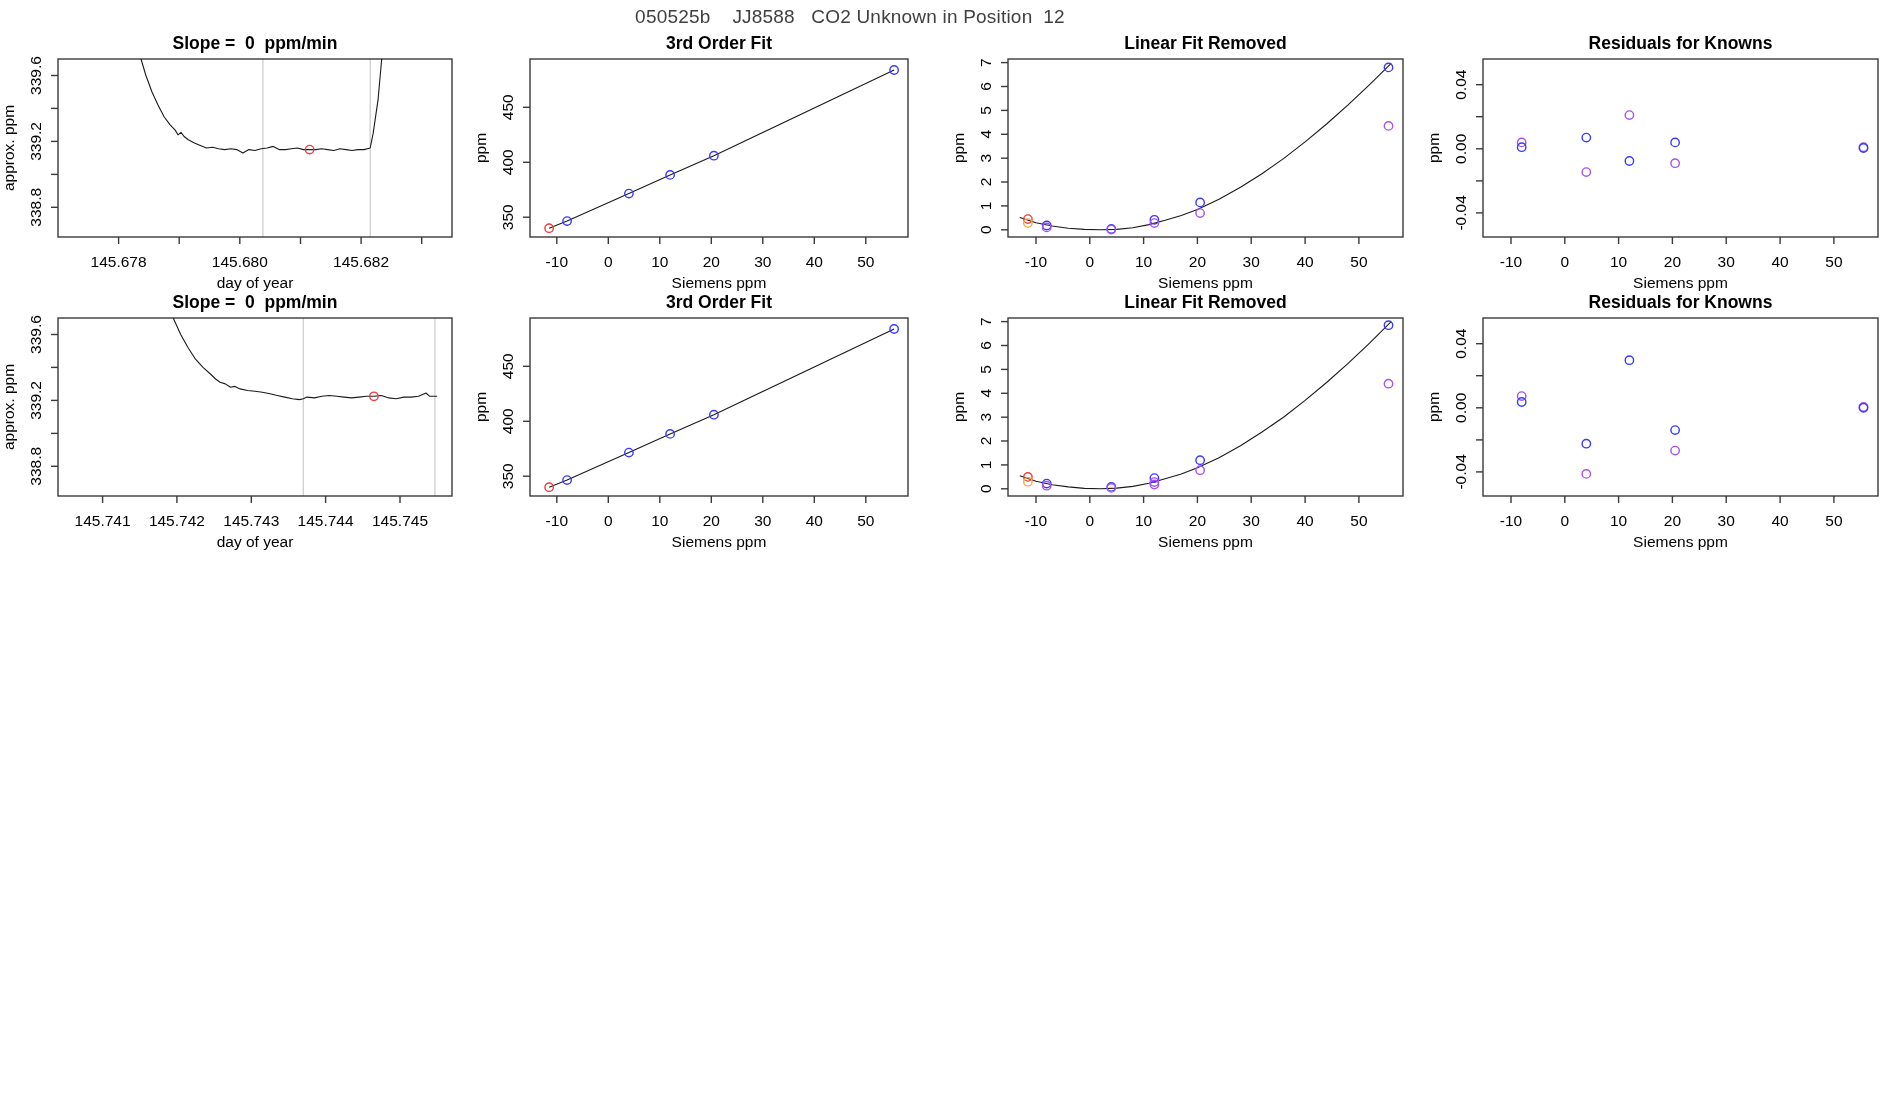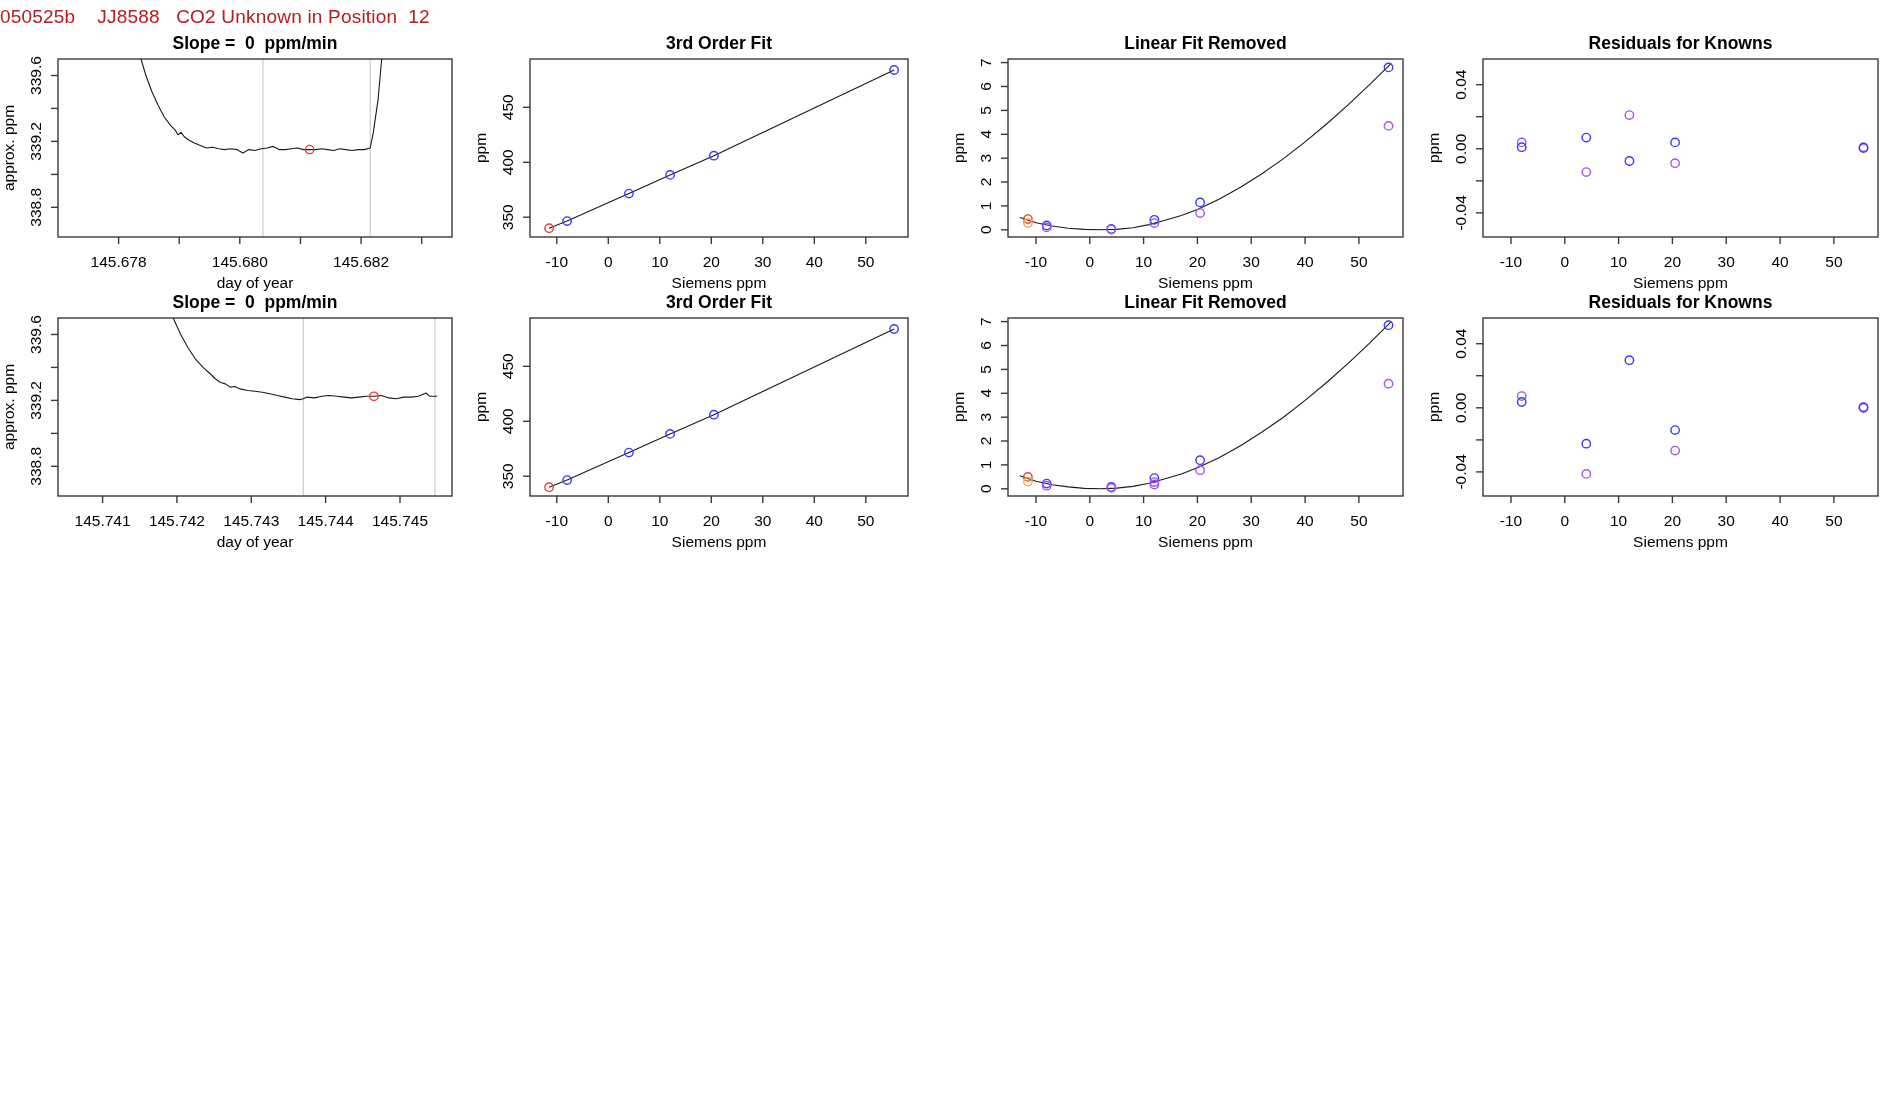--- a/index.html
+++ b/index.html
@@ -1,20 +1,20 @@
 <!DOCTYPE html>
 <html><head>
 <meta charset="utf-8">
 <style>
   html,body{margin:0;padding:0;background:#ffffff;}
   body{font-family:"Liberation Sans",sans-serif;}
   #page{position:relative;width:1900px;height:1100px;background:#ffffff;overflow:hidden;}
   #main-title{
     position:absolute;top:6px;left:0;width:1700px;
-    font-size:19px;color:#b91c1c;
+    text-align:center;font-size:19px;color:#404040;
     white-space:pre;letter-spacing:0.2px;
   }
   svg text{font-family:"Liberation Sans",sans-serif;fill:#000;white-space:pre;}
   #figure-svg{position:absolute;top:0;left:0;}
 </style>
 </head>
 <body>
 
 <div id="page">
   <div id="main-title">050525b    JJ8588   CO2 Unknown in Position  12</div>

